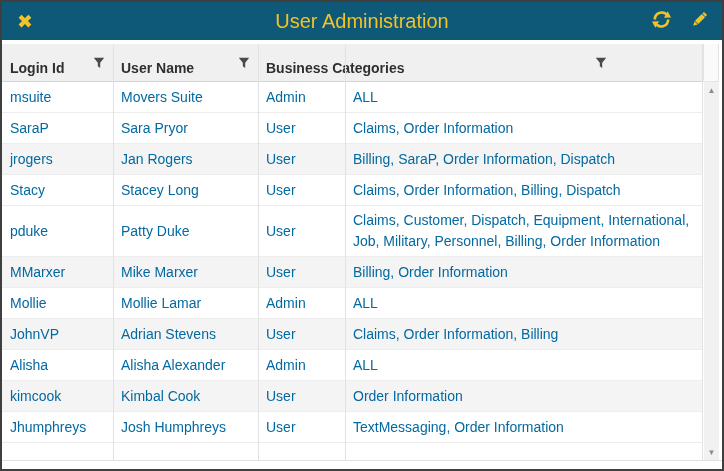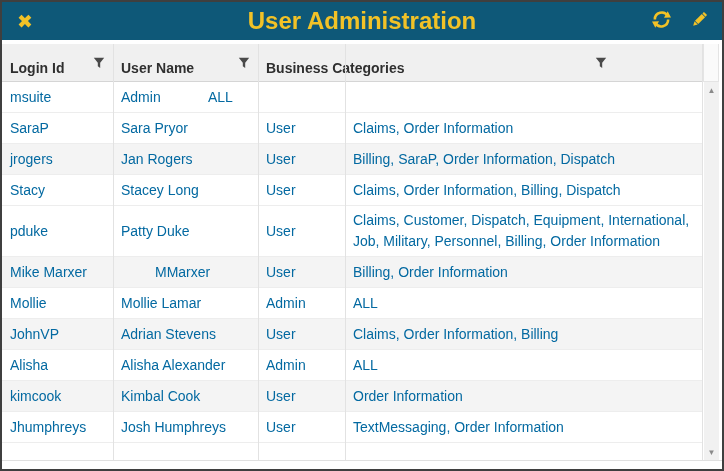--- a/index.html
+++ b/index.html
@@ -31,21 +31,21 @@
     margin-left:8px;
     display:flex;align-items:center;justify-content:center;
     color:var(--accent-gold);
     font-size:19px;font-weight:bold;
     cursor:pointer;
   }
   .win-title{
     position:absolute;left:0;right:0;
     text-align:center;
     color:var(--accent-gold);
-    font-size:24px;font-weight:bold;
+    font-size:20px;font-weight:normal;
     pointer-events:none;
   }
   .titlebar-actions{
     margin-left:auto;
     display:flex;align-items:center;
     gap:16px;
     padding-right:12px;
     position:relative;z-index:2;
   }
   .icon-btn{
@@ -194,20 +194,21 @@
             </svg>
         </span>
       </div>
     </div>
 
     <div class="corner-cell"></div>
 
     <div class="grid-body">
         <div class="row">
     <div class="cell col-login">msuite</div>
+    <div class="cell col-user">Movers Suite</div>
     <div class="cell col-role">Admin</div>
     <div class="cell col-bc">ALL</div>
   </div>
         <div class="row">
     <div class="cell col-login">SaraP</div>
     <div class="cell col-user">Sara Pryor</div>
     <div class="cell col-role">User</div>
     <div class="cell col-bc">Claims, Order Information</div>
   </div>
         <div class="row shaded">
@@ -222,22 +223,22 @@
     <div class="cell col-role">User</div>
     <div class="cell col-bc">Claims, Order Information, Billing, Dispatch</div>
   </div>
         <div class="row">
     <div class="cell col-login">pduke</div>
     <div class="cell col-user">Patty Duke</div>
     <div class="cell col-role">User</div>
     <div class="cell col-bc">Claims, Customer, Dispatch, Equipment, International, Job, Military, Personnel, Billing, Order Information</div>
   </div>
         <div class="row shaded">
+    <div class="cell col-login">MMarxer</div>
     <div class="cell col-user">Mike Marxer</div>
-    <div class="cell col-login">MMarxer</div>
     <div class="cell col-role">User</div>
     <div class="cell col-bc">Billing, Order Information</div>
   </div>
         <div class="row">
     <div class="cell col-login">Mollie</div>
     <div class="cell col-user">Mollie Lamar</div>
     <div class="cell col-role">Admin</div>
     <div class="cell col-bc">ALL</div>
   </div>
         <div class="row shaded">

